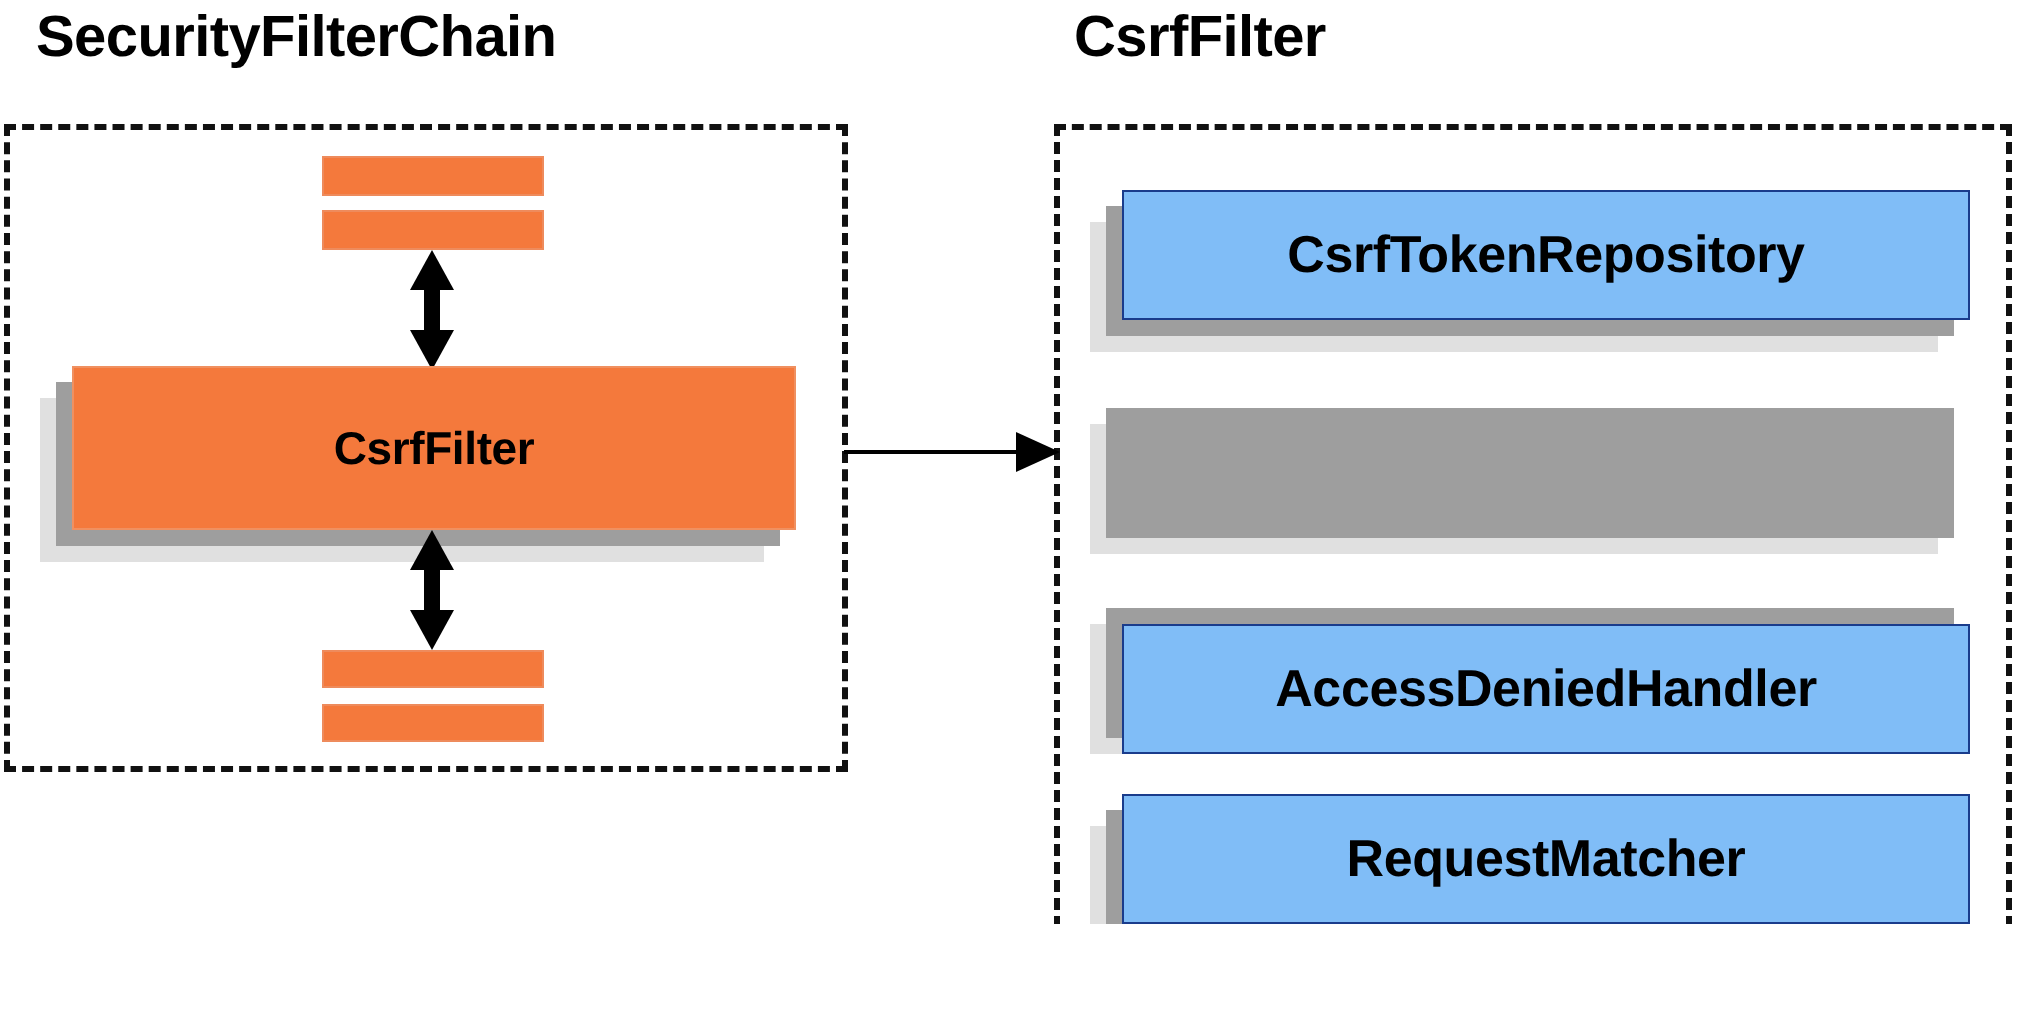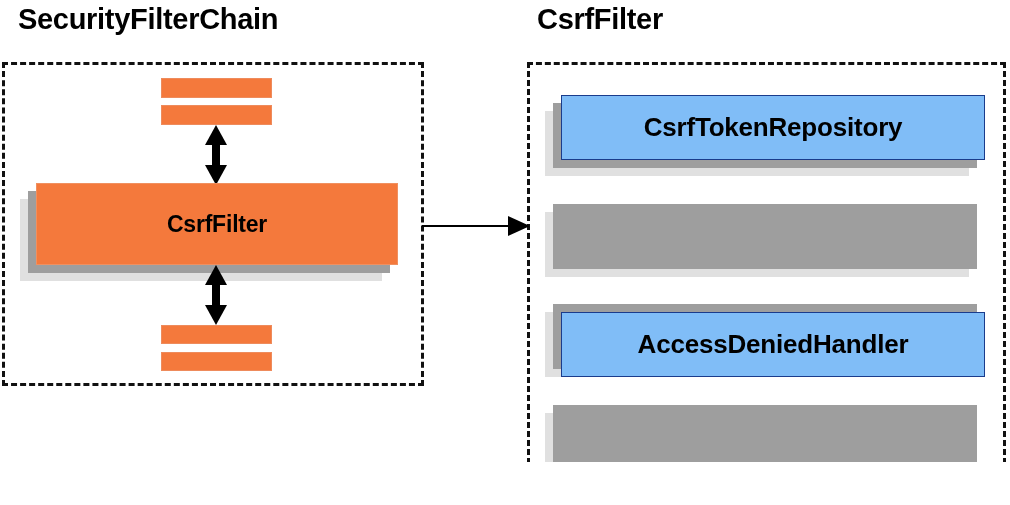--- a/index.html
+++ b/index.html
@@ -148,14 +148,17 @@
   <div class="stack-shadow dark" style="left:553px; top:204px; width:424px; height:65px;"></div>
 
   <div class="stack-shadow light" style="left:545px; top:312px; width:424px; height:65px;"></div>
   <div class="stack-shadow dark" style="left:553px; top:304px; width:424px; height:65px;"></div>
   <div class="blue-block" style="left:561px; top:312px; width:424px; height:65px;">
     <span class="blue-label">AccessDeniedHandler</span>
   </div>
 
   <div class="stack-shadow light" style="left:545px; top:413px; width:424px; height:65px;"></div>
   <div class="stack-shadow dark" style="left:553px; top:405px; width:424px; height:65px;"></div>
+  <div class="blue-block" style="left:561px; top:397px; width:424px; height:65px;">
+    <span class="blue-label">RequestMatcher</span>
+  </div>
 
 </div>
 
 </body></html>

